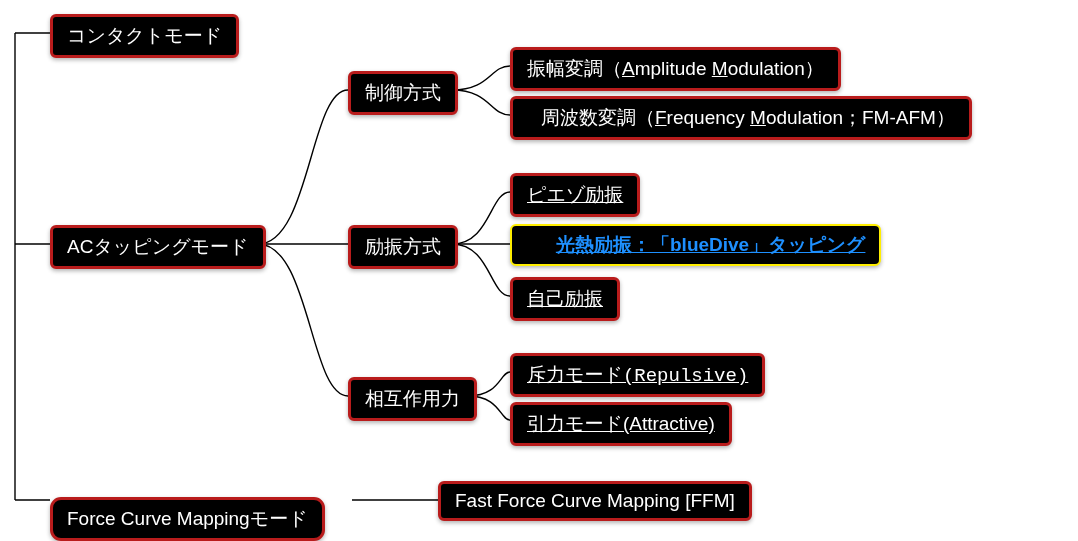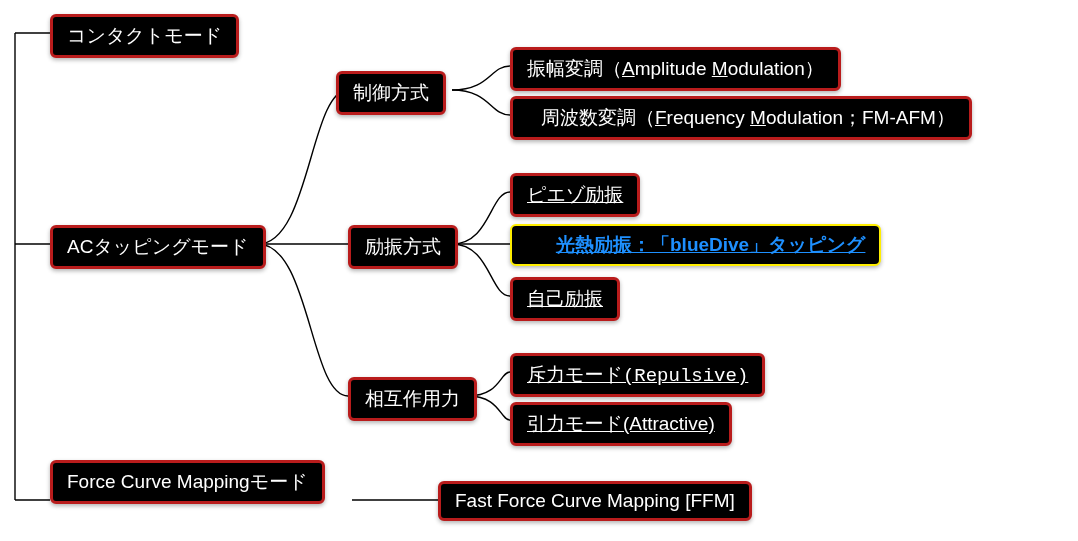--- a/index.html
+++ b/index.html
@@ -75,25 +75,25 @@
 </svg>
 
 <div class="node" style="left:50px; top:14px;">
   <span>コンタクトモード</span>
 </div>
 
 <div class="node" style="left:50px; top:225px;">
   <span>ACタッピングモード</span>
 </div>
 
-<div class="node" style="left:50px; top:460px;">
+<div class="node" style="left:50px; top:497px;border-radius:11px;">
   <span>Force Curve Mappingモード</span>
 </div>
 
-<div class="node" style="left:336px; top:71px;">
+<div class="node" style="left:348px; top:71px;">
   <span>制御方式</span>
 </div>
 
 <div class="node" style="left:348px; top:225px;">
   <span>励振方式</span>
 </div>
 
 <div class="node" style="left:348px; top:377px;">
   <span>相互作用力</span>
 </div>

